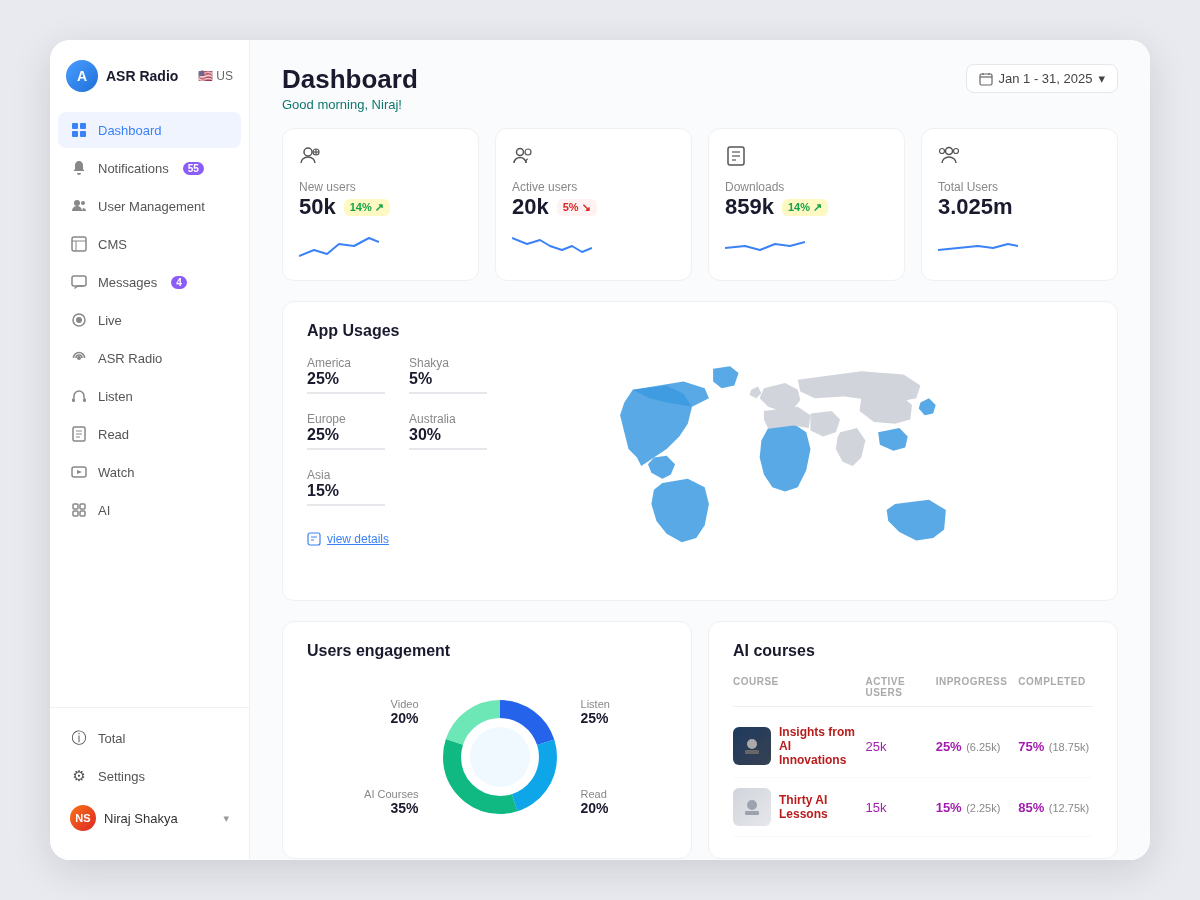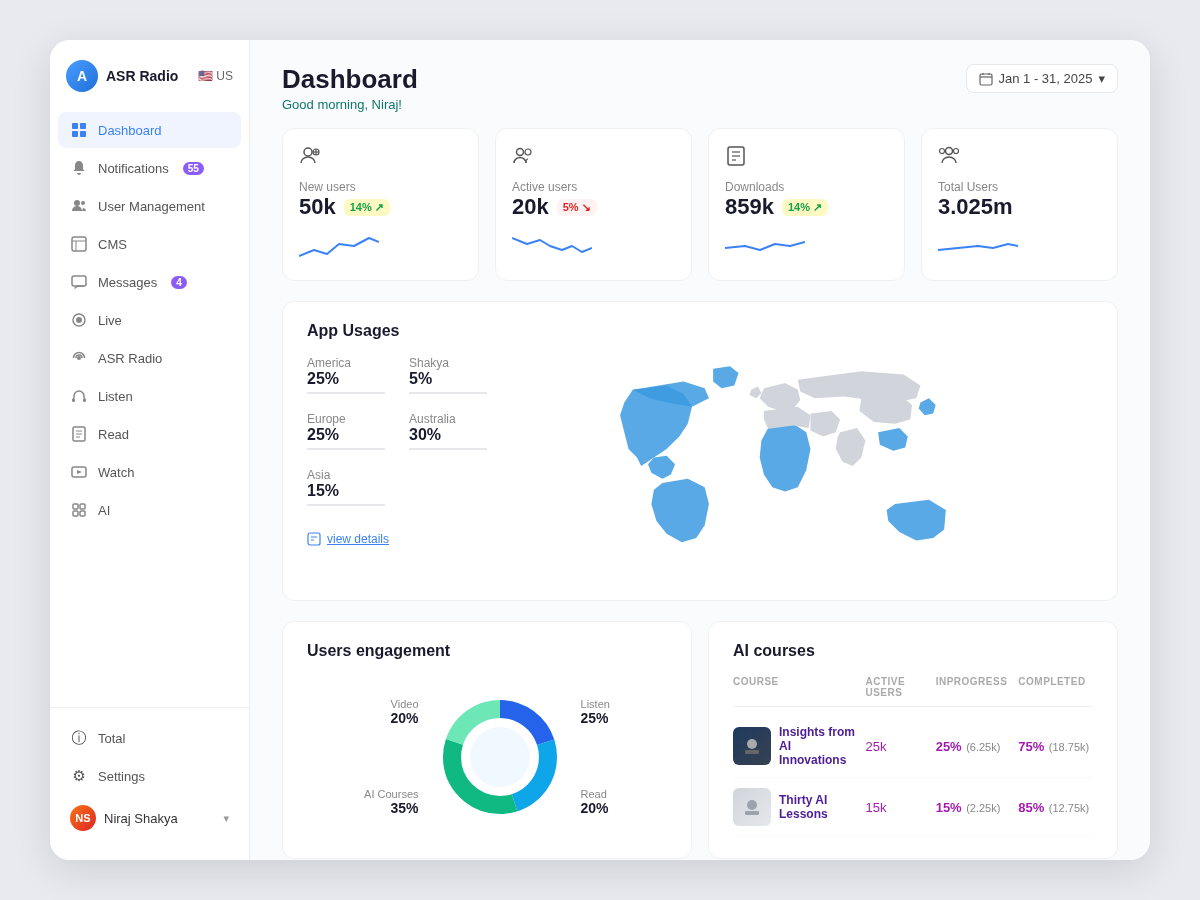--- a/index.html
+++ b/index.html
@@ -349,21 +349,21 @@
       border-bottom: 1px solid #f9f9f9;
     }
     .course-info {
       display: flex;
       align-items: center;
       gap: 8px;
     }
     .course-name {
       font-size: 12px;
       font-weight: 600;
-      color: #4c1d95;
+      color: #b91c1c;
     }
     .course-stat {
       font-size: 13px;
       color: #a21caf;
     }
     .course-stat-sub {
       font-size: 11px;
       color: #888;
     }
 

